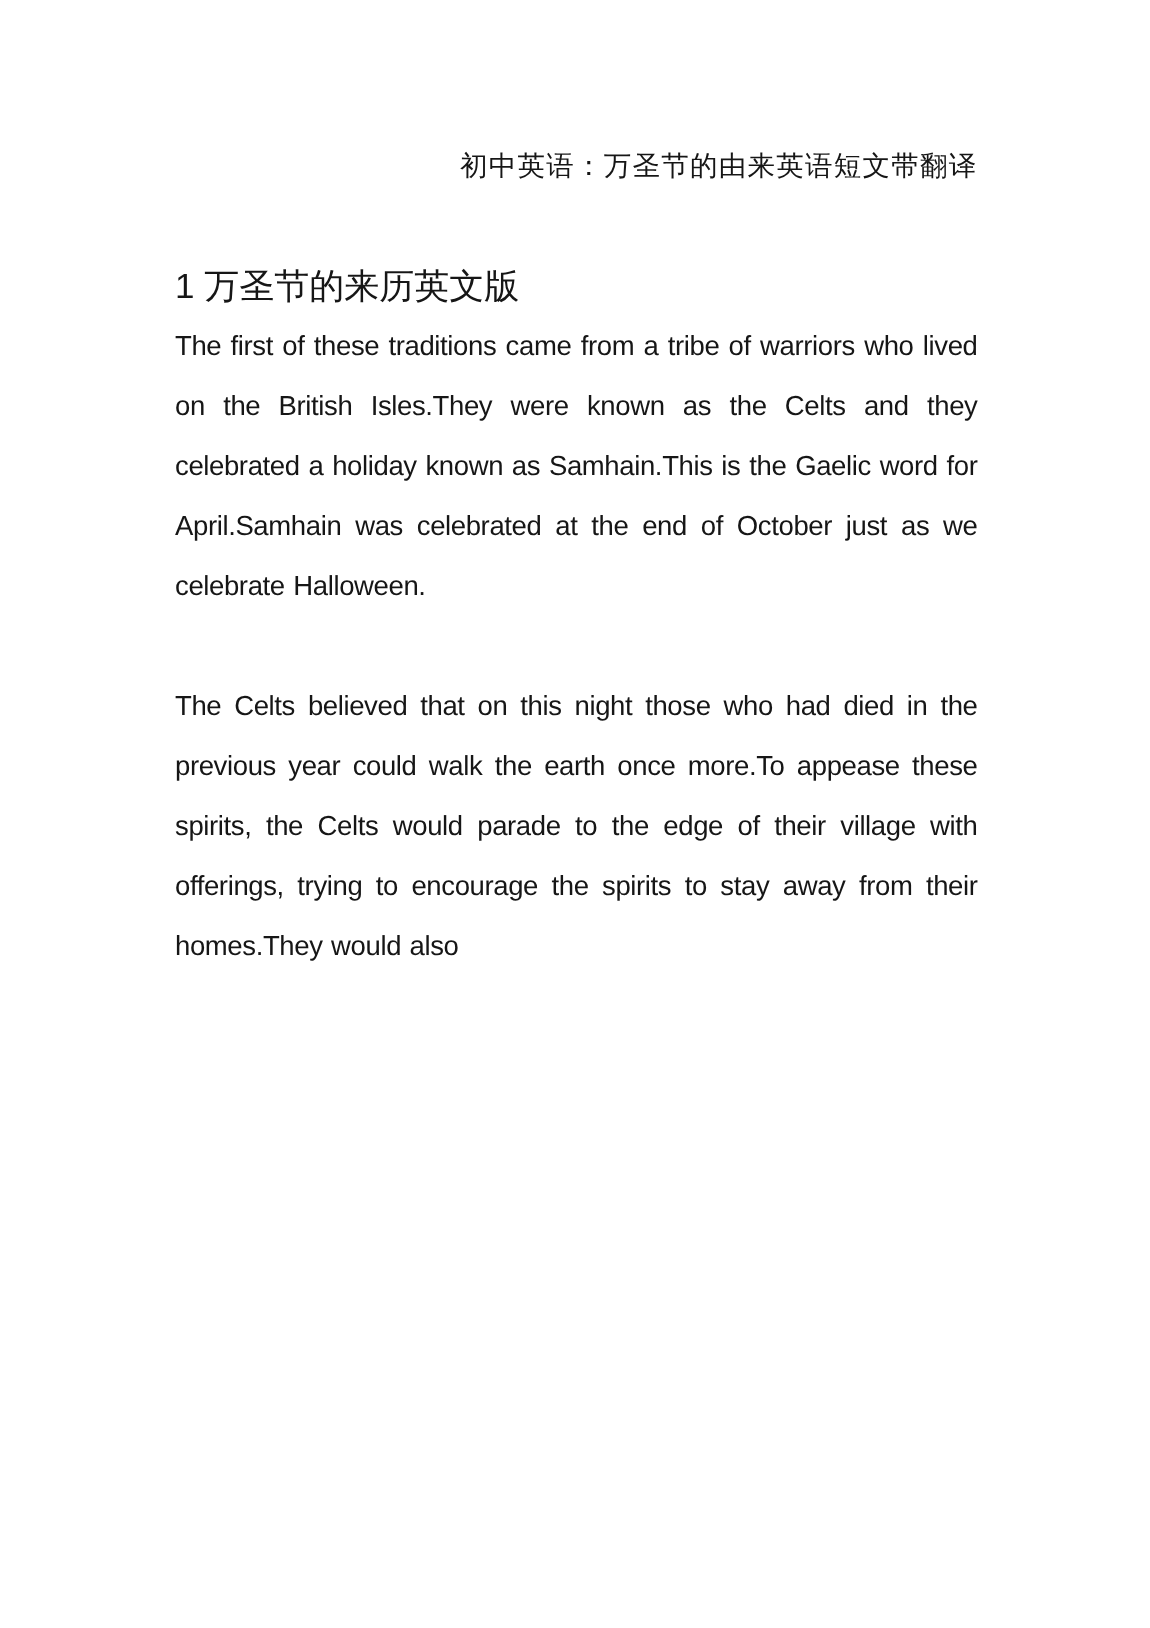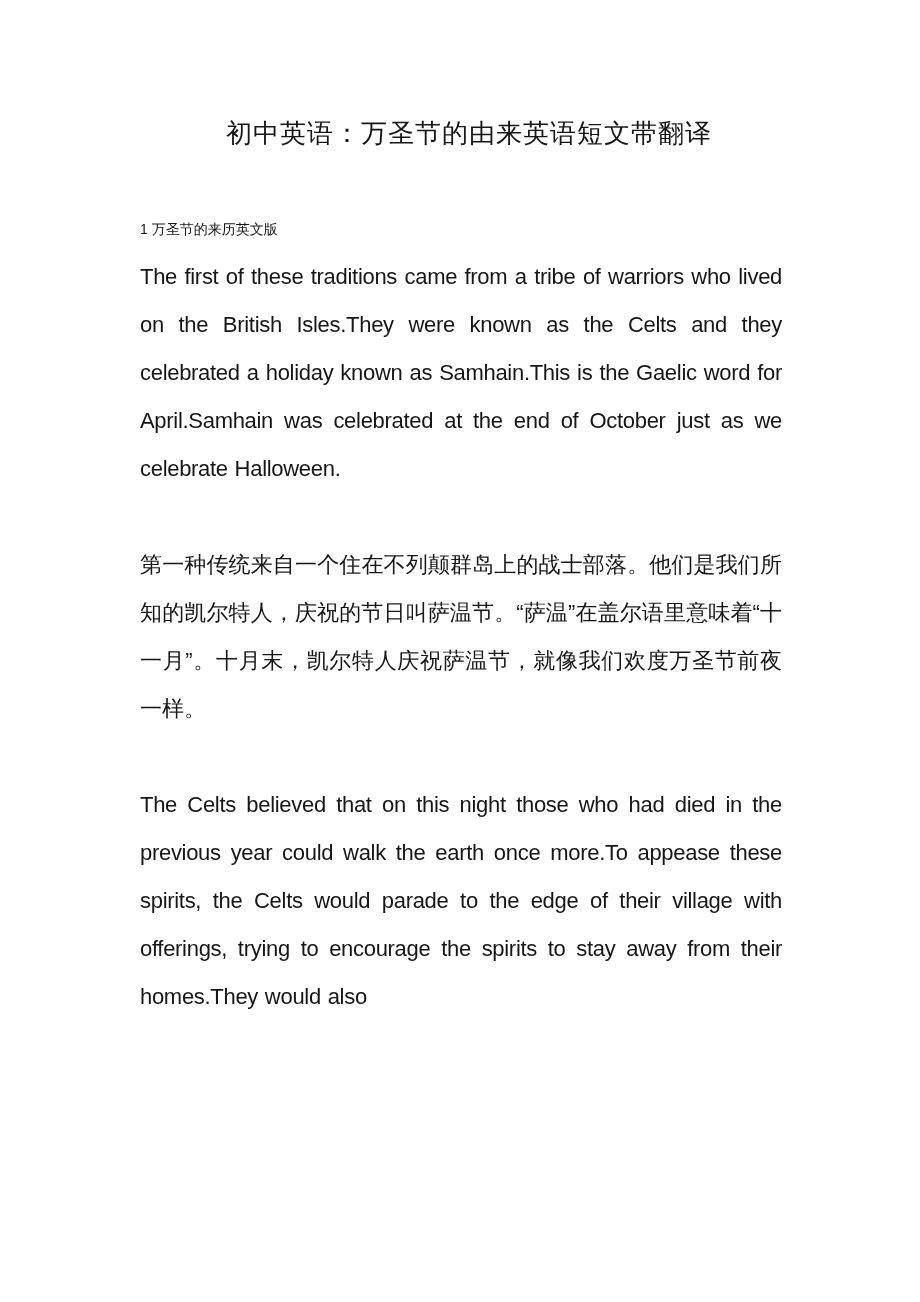--- a/index.html
+++ b/index.html
@@ -16,52 +16,51 @@
     box-sizing: border-box;
     padding: 109px 138px 0 140px;
     font-family: "Liberation Sans", "DejaVu Sans", sans-serif;
     font-size: 22px;
     line-height: 48px;
     color: #161616;
     overflow: hidden;
   }
   .doc-title {
     margin: 0 0 48px 16px;
-    font-size: 26px;
+    font-size: 22px;
     font-weight: normal;
-    text-align: center;
+    text-align: right;
     letter-spacing: 1px;
   }
   .para {
     margin: 0 0 48px 0;
     text-align: justify;
   }
   .para.en {
     letter-spacing: -0.3px;
     word-spacing: 1px;
   }
   .section-heading {
     margin: 0;
-    font-size: 14px;
+    font-size: 28px;
     font-weight: normal;
     text-align: left;
   }
   .para:last-child {
     margin-bottom: 0;
   }
 </style>
 </head>
 <body>
 
 <div class="page">
 
   <h1 class="doc-title">初中英语：万圣节的由来英语短文带翻译</h1>
 
 
   <h2 class="section-heading">1 万圣节的来历英文版</h2>
 
   <p class="para en">The first of these traditions came from a tribe of warriors who lived on the British Isles.They were known as the Celts and they celebrated a holiday known as Samhain.This is the Gaelic word for April.Samhain was celebrated at the end of October just as we celebrate Halloween.</p>
 
-  <p class="para zh">第一种传统来自一个住在不列颠群岛上的战士部落。他们是我们所知的凯尔特人，庆祝的节日叫萨温节。“萨温”在盖尔语里意味着“十一月”。十月末，凯尔特人庆祝萨温节，就像我们欢度万圣节前夜一样。</p>
 
   <p class="para en">The Celts believed that on this night those who had died in the previous year could walk the earth once more.To appease these spirits, the Celts would parade to the edge of their village with offerings, trying to encourage the spirits to stay away from their homes.They would also</p>
 
 </div>
 
 </body></html>

